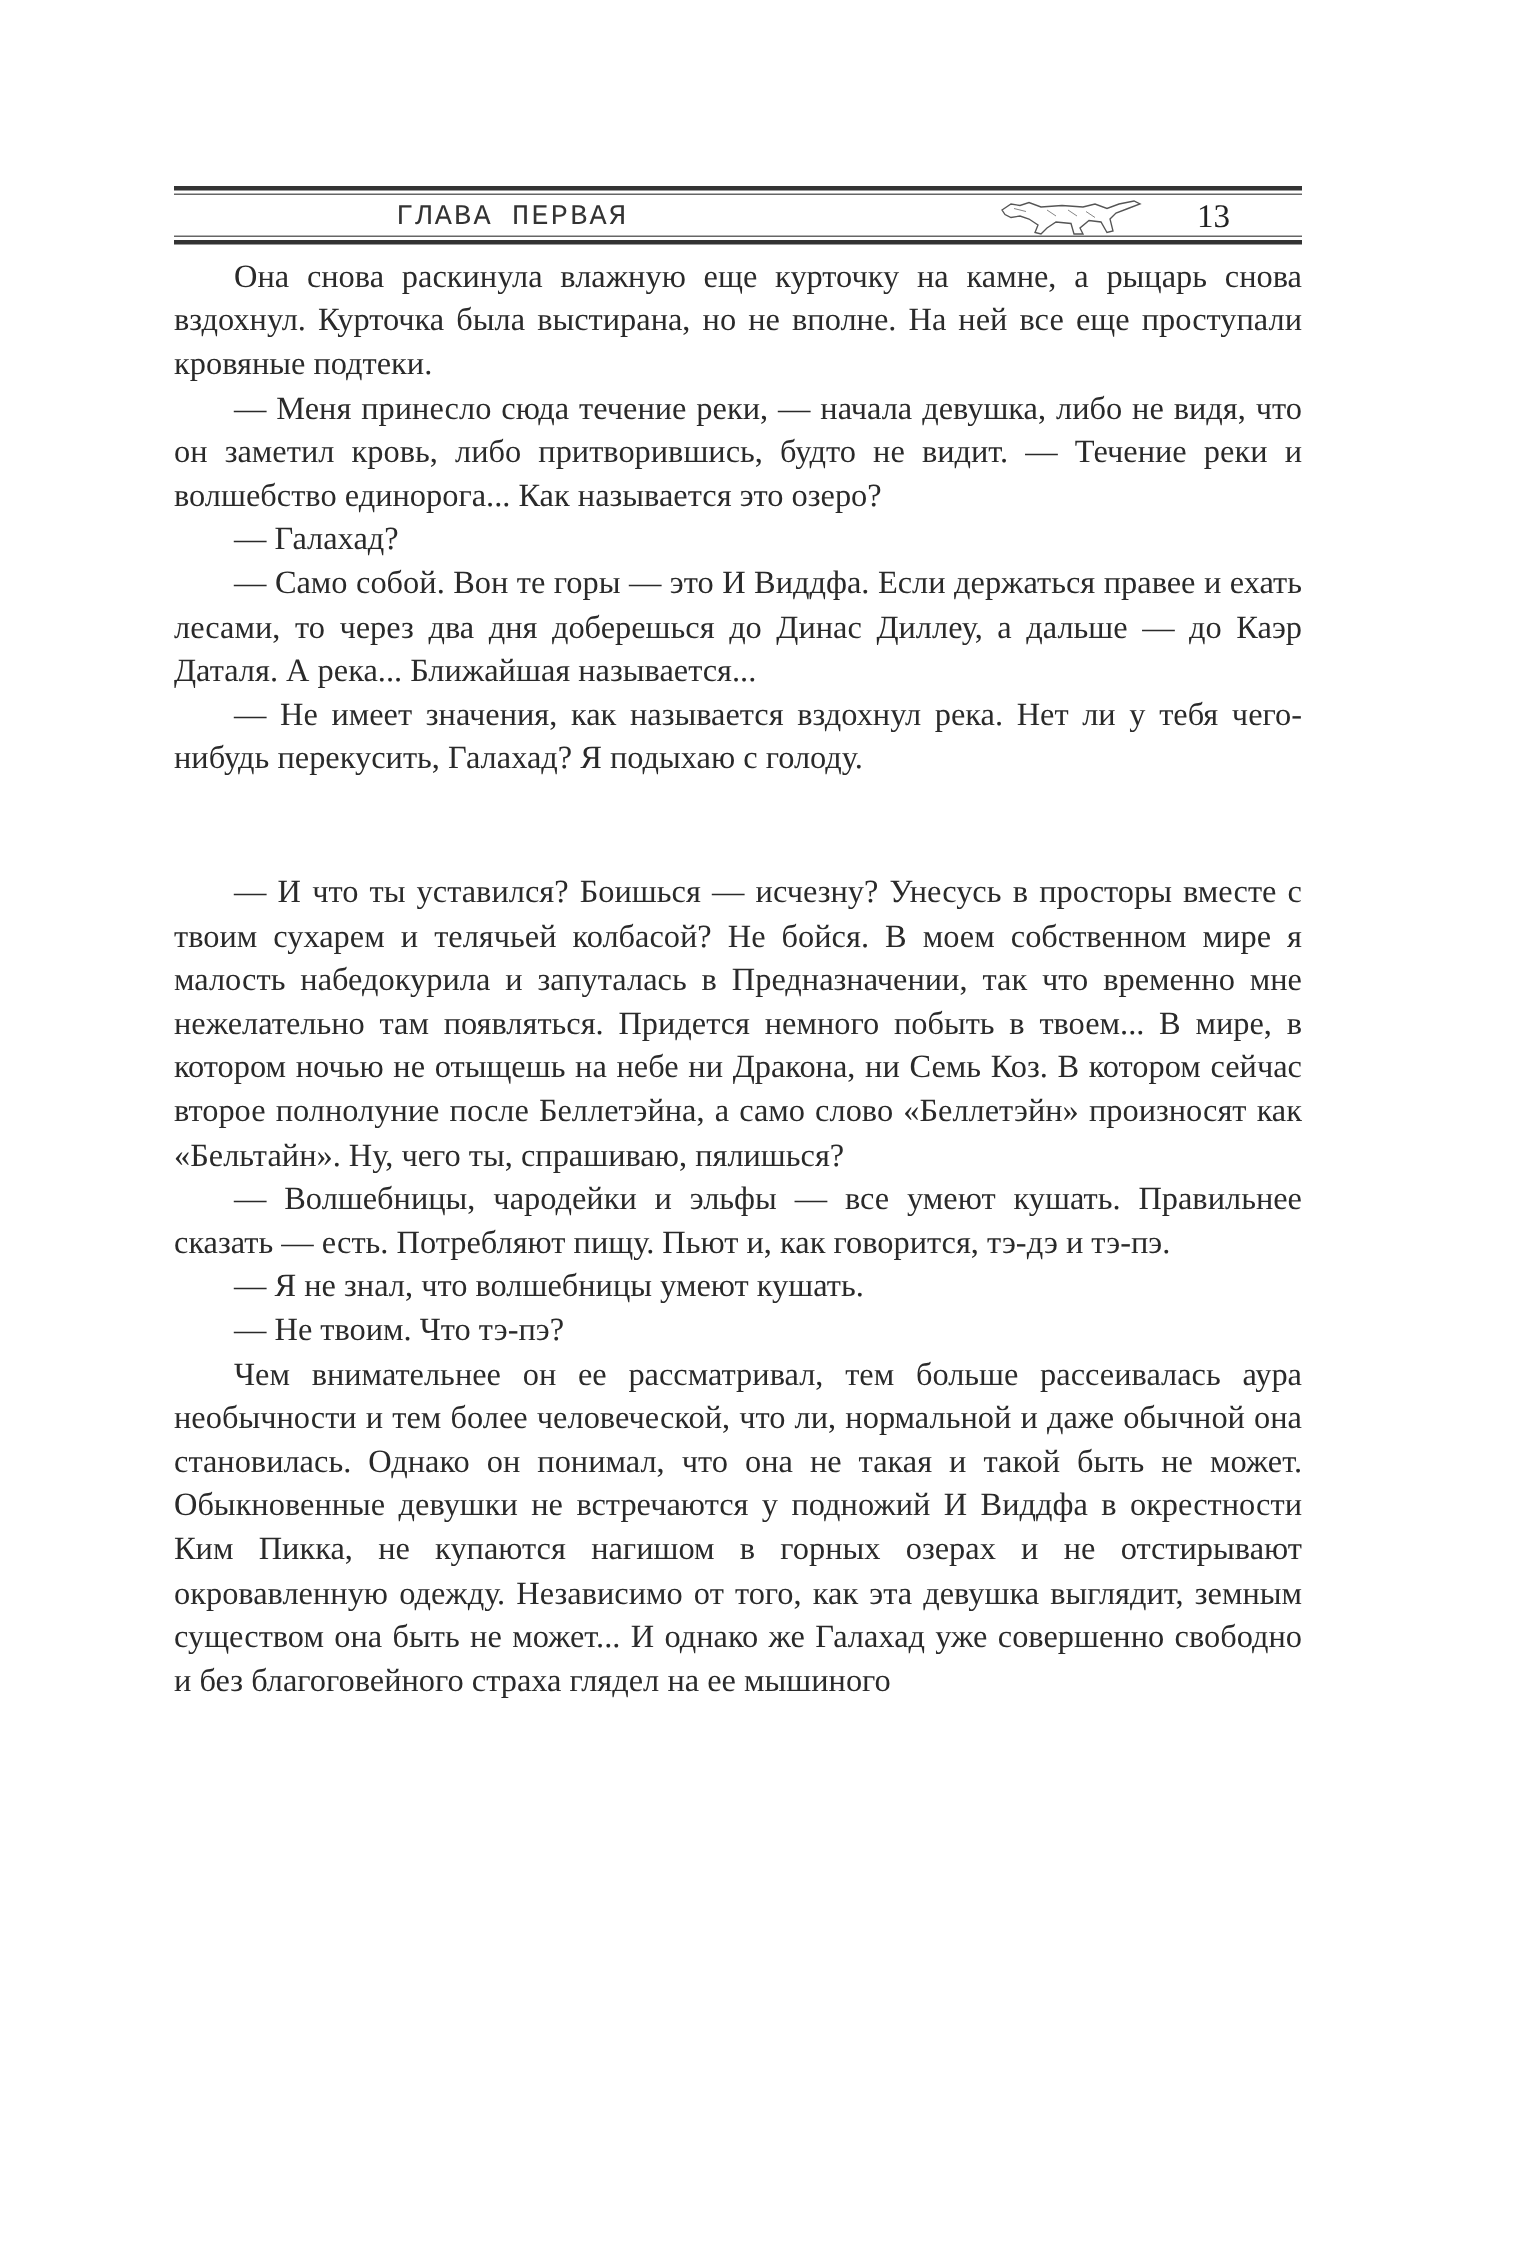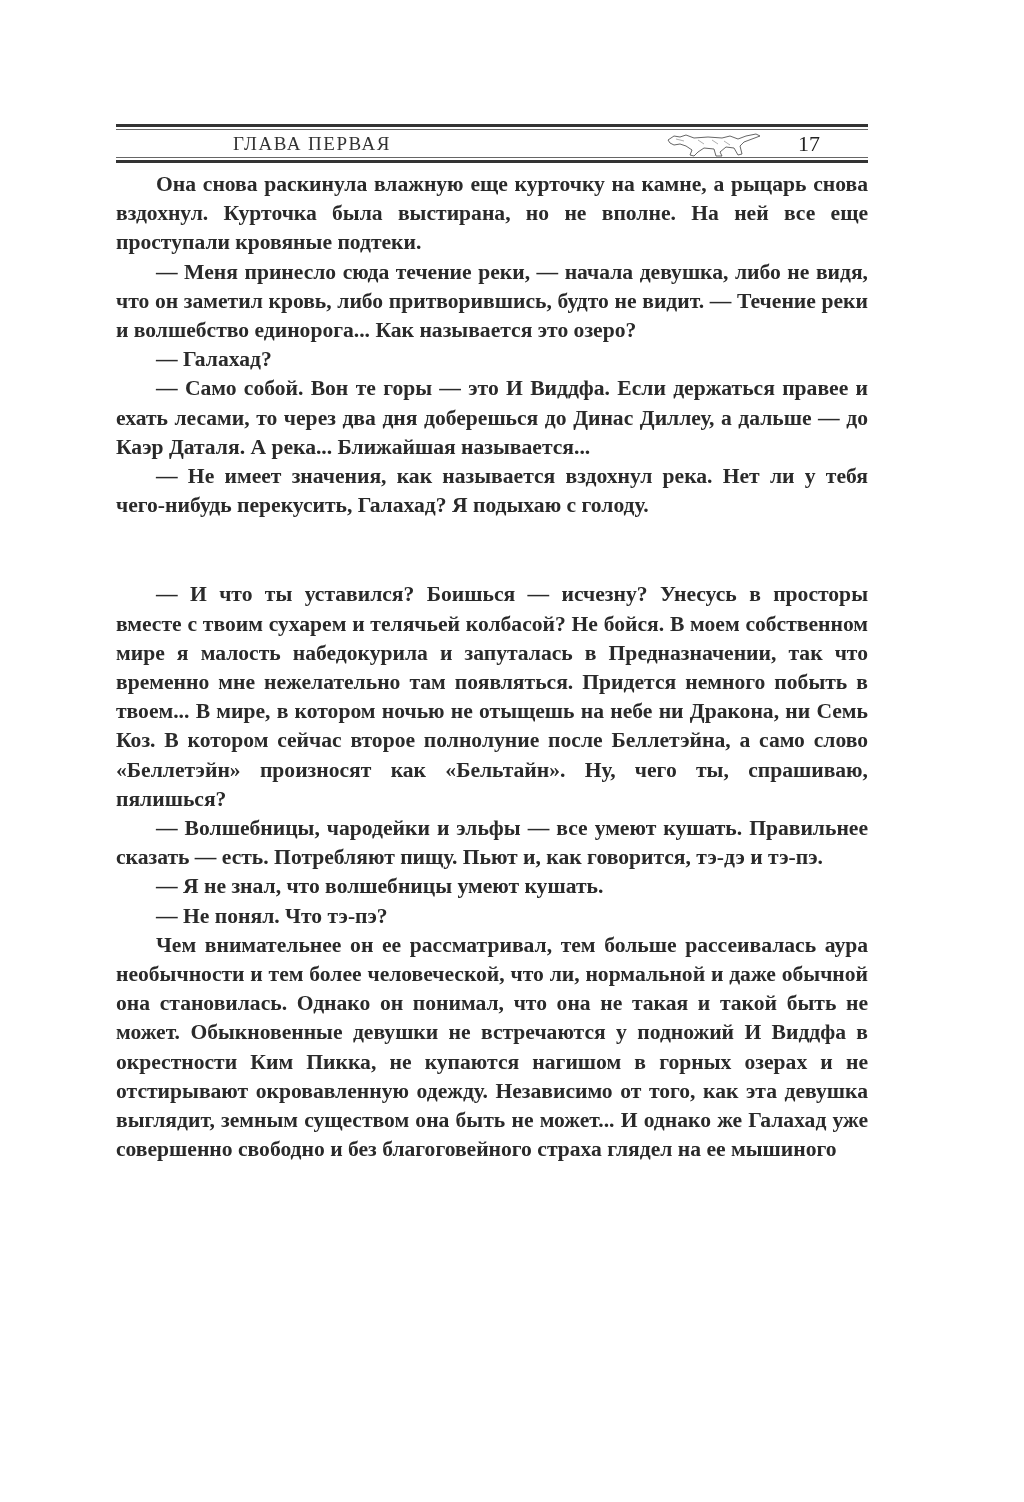--- a/index.html
+++ b/index.html
@@ -3,48 +3,48 @@
 <meta charset="utf-8">
 <style>
   html, body { margin: 0; padding: 0; background: #ffffff; }
   body { width: 1024px; height: 1502px; position: relative; overflow: hidden;
          font-family: "Liberation Serif", "DejaVu Serif", serif; color: #2a2a2a; }
   .header { position: absolute; left: 116px; top: 124px; width: 752px; height: 36px; }
   .rule-top { position: absolute; left: 0; top: 0; width: 100%; height: 3px; background: #333; }
   .rule-top2 { position: absolute; left: 0; top: 5px; width: 100%; height: 1px; background: #666; }
   .rule-bot { position: absolute; left: 0; top: 33px; width: 100%; height: 1px; background: #666; }
   .rule-bot2 { position: absolute; left: 0; top: 36px; width: 100%; height: 3px; background: #333; }
-  .chapter { position: absolute; left: 117px; top: 9px; font-size: 19px; letter-spacing: 1.5px; color: #333; }
+  .chapter { position: absolute; left: 148px; top: 9px; font-size: 19px; letter-spacing: 1.5px; color: #333; font-family: Liberation Mono, monospace; }
   .wolf { position: absolute; left: 548px; top: 6px; width: 100px; height: 28px; }
   .pagenum { position: absolute; left: 682px; top: 7px; font-size: 22px; color: #222; }
   .body { position: absolute; left: 116px; top: 170px; width: 752px; font-size: 21.6px; line-height: 29.2px; }
-  .p { margin: 0; text-indent: 40px; text-align: justify; text-align-last: left; font-weight: bold; }
+  .p { margin: 0; text-indent: 40px; text-align: justify; text-align-last: left; }
   .gap { height: 60px; }
 </style>
 </head>
 <body>
 
 <div class="header">
   <div class="rule-top"></div>
   <div class="rule-top2"></div>
   <span class="chapter">ГЛАВА ПЕРВАЯ</span>
   <svg class="wolf" viewBox="0 0 100 28">
     <path d="M4 10 L10 6 L16 7 L22 5 L30 8 L44 7 L58 8 L66 6 L74 9 L82 6 L92 4 L96 6 L88 9 L80 12 L76 16 L78 24 L74 25 L70 18 L62 17 L56 22 L58 26 L52 26 L50 19 L40 18 L34 22 L30 26 L26 25 L28 20 L22 16 L16 14 L10 15 L6 13 Z" fill="none" stroke="#555" stroke-width="0.9"></path>
     <path d="M12 9 L20 11 M34 10 L40 14 M48 10 L54 14 M60 11 L66 15" stroke="#777" stroke-width="0.6"></path>
   </svg>
-  <span class="pagenum">17</span>
+  <span class="pagenum">13</span>
   <div class="rule-bot"></div>
   <div class="rule-bot2"></div>
 </div>
 
 <div class="body">
   <p class="p">Она снова раскинула влажную еще курточку на камне, а рыцарь снова вздохнул. Курточка была выстирана, но не вполне. На ней все еще проступали кровяные подтеки.</p>
   <p class="p">— Меня принесло сюда течение реки, — начала девушка, либо не видя, что он заметил кровь, либо притворившись, будто не видит. — Течение реки и волшебство единорога... Как называется это озеро?</p>
   <p class="p">— Галахад?</p>
   <p class="p">— Само собой. Вон те горы — это И Виддфа. Если держаться правее и ехать лесами, то через два дня доберешься до Динас Диллеу, а дальше — до Каэр Даталя. А река... Ближайшая называется...</p>
   <p class="p">— Не имеет значения, как называется вздохнул река. Нет ли у тебя чего-нибудь перекусить, Галахад? Я подыхаю с голоду.</p>
   <div class="gap"></div>
   <p class="p">— И что ты уставился? Боишься — исчезну? Унесусь в просторы вместе с твоим сухарем и телячьей колбасой? Не бойся. В моем собственном мире я малость набедокурила и запуталась в Предназначении, так что временно мне нежелательно там появляться. Придется немного побыть в твоем... В мире, в котором ночью не отыщешь на небе ни Дракона, ни Семь Коз. В котором сейчас второе полнолуние после Беллетэйна, а само слово «Беллетэйн» произносят как «Бельтайн». Ну, чего ты, спрашиваю, пялишься?</p>
   <p class="p">— Волшебницы, чародейки и эльфы — все умеют кушать. Правильнее сказать — есть. Потребляют пищу. Пьют и, как говорится, тэ-дэ и тэ-пэ.</p>
   <p class="p">— Я не знал, что волшебницы умеют кушать.</p>
-  <p class="p">— Не понял. Что тэ-пэ?</p>
+  <p class="p">— Не твоим. Что тэ-пэ?</p>
   <p class="p">Чем внимательнее он ее рассматривал, тем больше рассеивалась аура необычности и тем более человеческой, что ли, нормальной и даже обычной она становилась. Однако он понимал, что она не такая и такой быть не может. Обыкновенные девушки не встречаются у подножий И Виддфа в окрестности Ким Пикка, не купаются нагишом в горных озерах и не отстирывают окровавленную одежду. Независимо от того, как эта девушка выглядит, земным существом она быть не может... И однако же Галахад уже совершенно свободно и без благоговейного страха глядел на ее мышиного</p>
 </div>
 
 </body></html>

